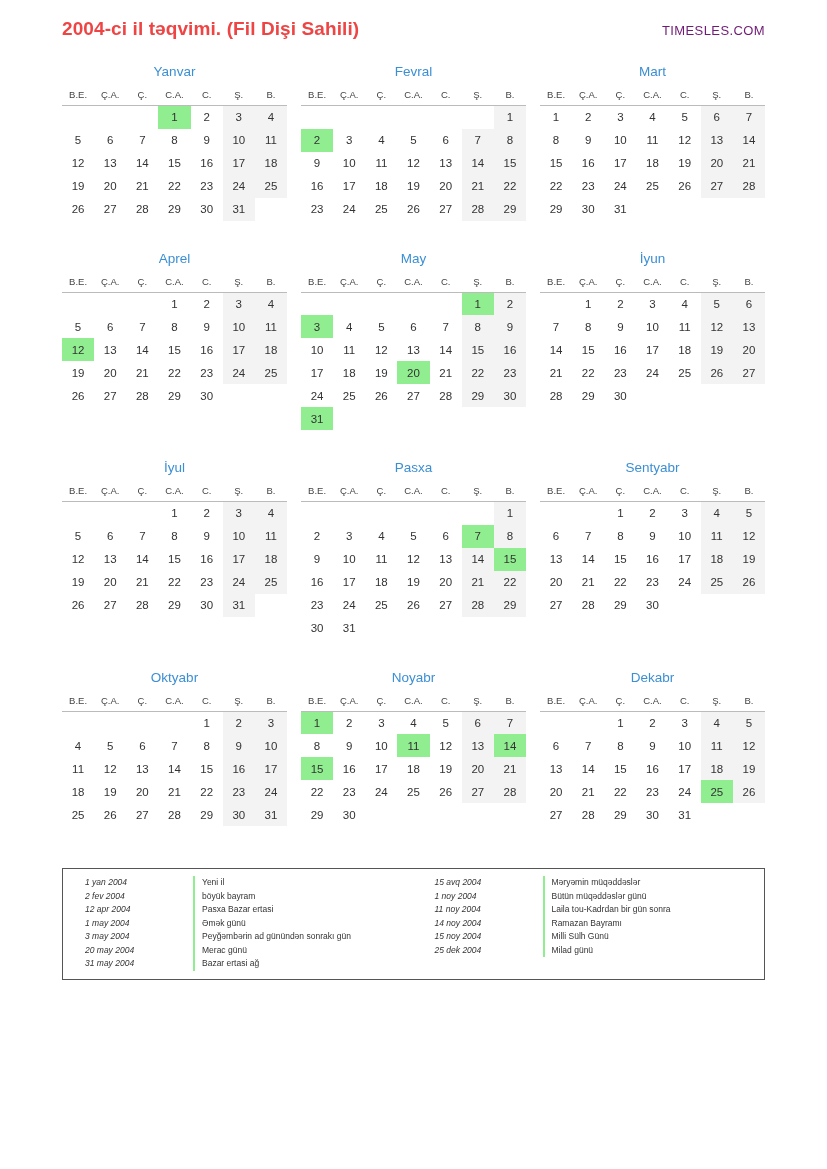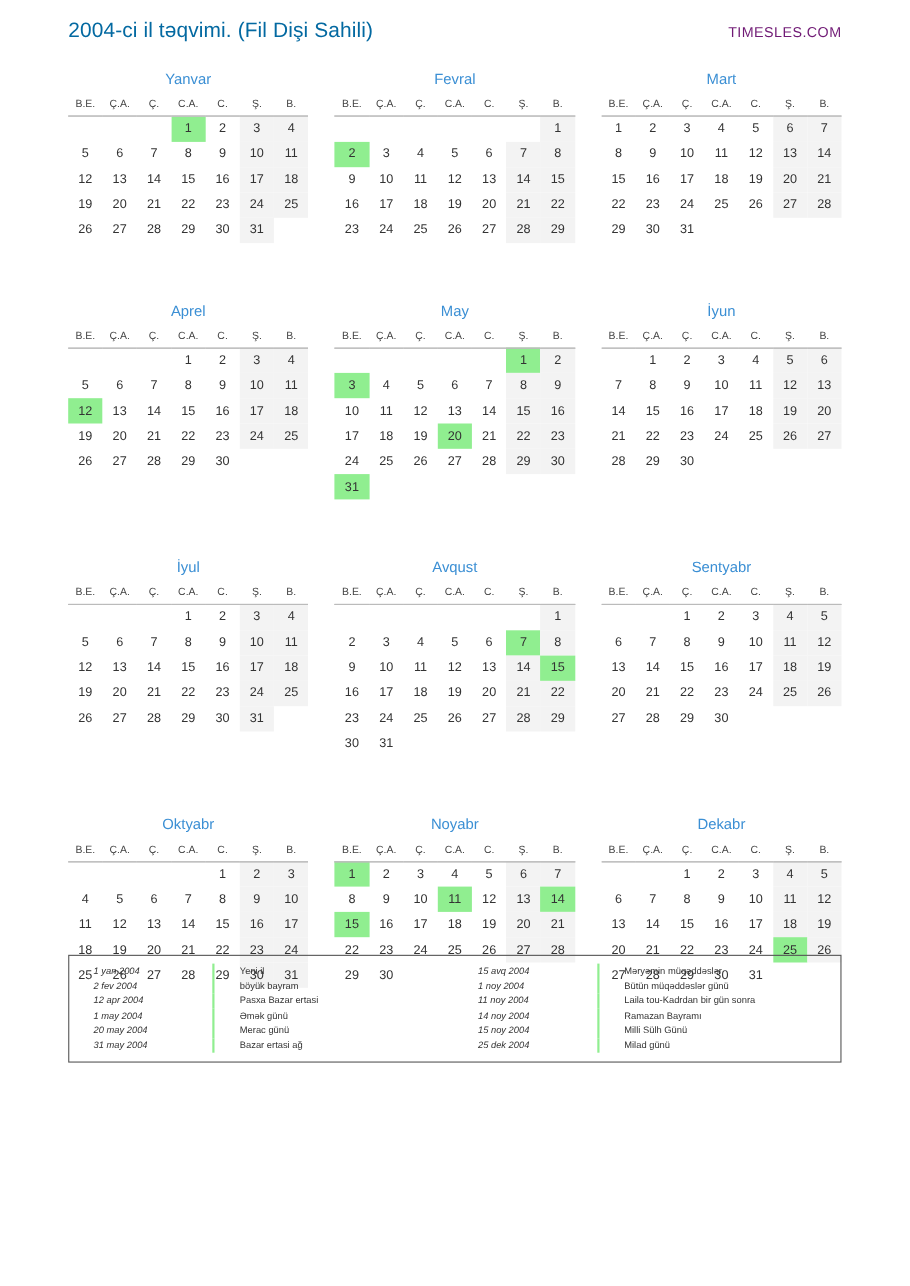--- a/index.html
+++ b/index.html
@@ -16,37 +16,36 @@
     padding: 0;
   }
   .header {
     display: flex;
     align-items: baseline;
     justify-content: space-between;
     padding: 18px 62px 0 62px;
   }
   .title {
     font-size: 19px;
-    font-weight: normal;
-    color: #0369a1;
+    font-weight: bold;
+    color: #ef4444;
     letter-spacing: .1px;
   }
   .brand {
     font-size: 13px;
     color: #701a75;
     letter-spacing: .4px;
     white-space: nowrap;
   }
   .grid {
     display: grid;
     grid-template-columns: repeat(3, 1fr);
     column-gap: 14px;
     row-gap: 0px;
     padding: 18px 62px 0 62px;
-    gap: 24px;
   }
   .month {
     margin-bottom: 24px;
   }
   .month-name {
     text-align: center;
     color: #3b8fd4;
     font-size: 13.5px;
     margin: 6px 0 10px 0;
   }
@@ -90,21 +89,21 @@
   .legend-row {
     display: grid;
     grid-template-columns: 120px 1fr;
     font-size: 8.5px;
     line-height: 13.5px;
     color: #333;
   }
   .legend-date { padding-left: 12px; font-style: italic; }
   .legend-name {
     border-left: 2px solid #90ee90;
-    padding-left: 23px;
+    padding-left: 7px;
   }
 </style>
 </head>
 <body>
 
 <div class="page">
 
   <div class="header">
     <div class="title">2004-ci il təqvimi. (Fil Dişi Sahili)</div>
     <div class="brand">TIMESLES.COM</div>
@@ -555,21 +554,21 @@
               <td>28</td>
               <td>29</td>
               <td>30</td>
               <td class="we">31</td>
               <td class="empty"></td>
             </tr>
           </tbody>
         </table>
       </div>
       <div class="month">
-        <div class="month-name">Avqust</div>
+        <div class="month-name">Pasxa</div>
         <table class="cal">
           <thead>
             <tr>
               <th>B.E.</th>
               <th>Ç.A.</th>
               <th>Ç.</th>
               <th>C.A.</th>
               <th>C.</th>
               <th>Ş.</th>
               <th>B.</th>
@@ -900,20 +899,24 @@
           </div>
           <div class="legend-row">
             <div class="legend-date">12 apr 2004</div>
             <div class="legend-name">Pasxa Bazar ertasi</div>
           </div>
           <div class="legend-row">
             <div class="legend-date">1 may 2004</div>
             <div class="legend-name">Əmək günü</div>
           </div>
           <div class="legend-row">
+            <div class="legend-date">3 may 2004</div>
+            <div class="legend-name">Peyğəmbərin ad günündən sonrakı gün</div>
+          </div>
+          <div class="legend-row">
             <div class="legend-date">20 may 2004</div>
             <div class="legend-name">Merac günü</div>
           </div>
           <div class="legend-row">
             <div class="legend-date">31 may 2004</div>
             <div class="legend-name">Bazar ertasi ağ</div>
           </div>
         </div>
       <div id="legend-right">
           <div class="legend-row">

